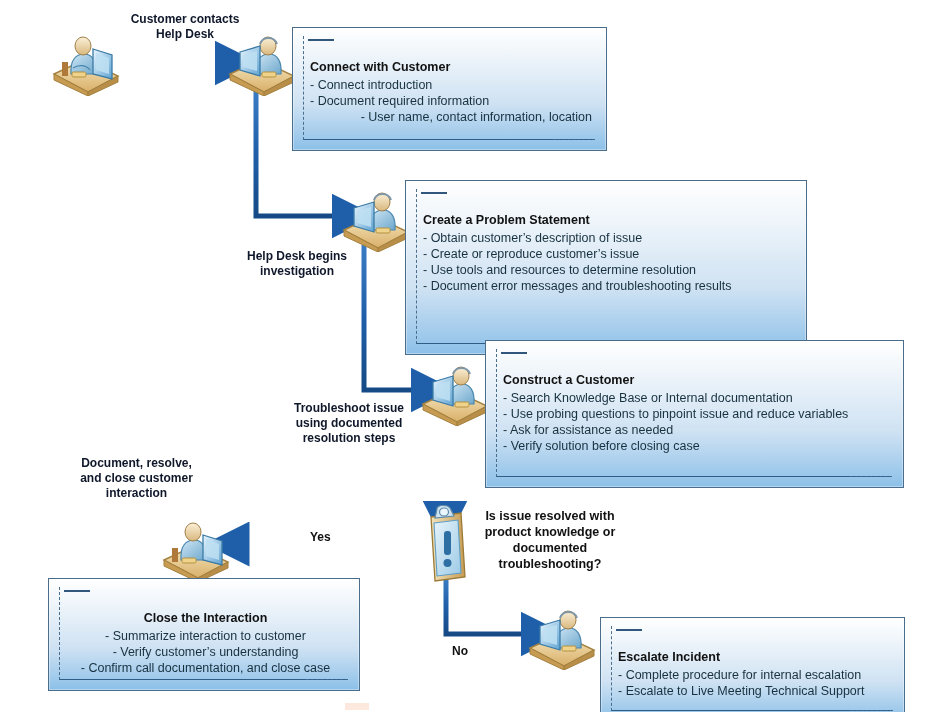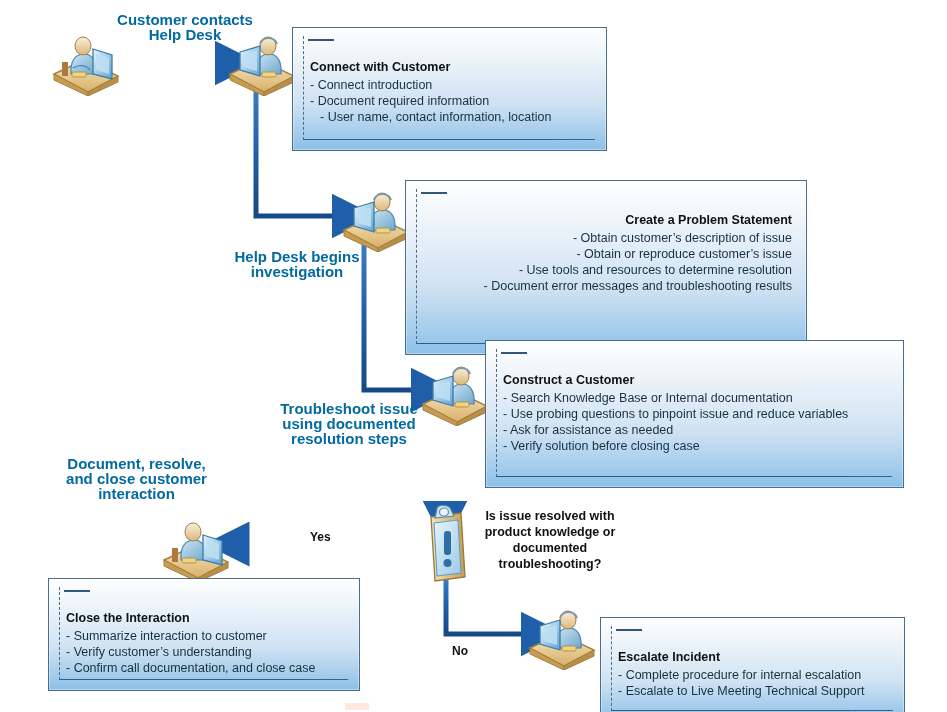--- a/index.html
+++ b/index.html
@@ -64,28 +64,28 @@
     margin-bottom: 2px;
     color: #111111;
     white-space: nowrap;
   }
   .box .bullet {
     font-size: 12.5px;
     line-height: 16px;
     color: #17313f;
     white-space: nowrap;
   }
-  .box .bullet.sub { padding-left: 10px; }
+  .box .bullet.sub { padding-left: 10px; text-align: right; }
 
   
   .flow-label {
     position: absolute;
-    font-size: 15px;
+    font-size: 12px;
     font-weight: bold;
-    color: #0369a1;
+    color: #0f172a;
     line-height: 15px;
     text-align: center;
     white-space: pre-line;
   }
   .edge-label {
     position: absolute;
     font-size: 12px;
     font-weight: bold;
     color: #111111;
     line-height: 16px;
@@ -262,49 +262,49 @@
       <div class="dashtail"></div>
     </div>
     <div class="content">
       <div class="title">Connect with Customer</div>
       <div class="bullet">- Connect introduction</div>
       <div class="bullet">- Document required information</div>
       <div class="bullet sub">- User name, contact information, location</div>
     </div>
   </div>
 
-  <div class="box" style="left:405px; top:180px; width:402px; height:175px;text-align:right;">
+  <div class="box" style="left:405px; top:180px; width:402px; height:175px;">
     <div class="inner">
       <div class="tick"></div>
       <div class="dashtail"></div>
     </div>
     <div class="content">
       <div class="title">Create a Problem Statement</div>
       <div class="bullet">- Obtain customer’s description of issue</div>
-      <div class="bullet">- Obtain or reproduce customer’s issue</div>
+      <div class="bullet">- Create or reproduce customer’s issue</div>
       <div class="bullet">- Use tools and resources to determine resolution</div>
       <div class="bullet">- Document error messages and troubleshooting results</div>
     </div>
   </div>
 
   <div class="box" style="left:485px; top:340px; width:419px; height:148px;">
     <div class="inner">
       <div class="tick"></div>
       <div class="dashtail"></div>
     </div>
     <div class="content">
       <div class="title">Construct a Customer</div>
       <div class="bullet">- Search Knowledge Base or Internal documentation</div>
       <div class="bullet">- Use probing questions to pinpoint issue and reduce variables</div>
       <div class="bullet">- Ask for assistance as needed</div>
       <div class="bullet">- Verify solution before closing case</div>
     </div>
   </div>
 
-  <div class="box" style="left:48px; top:578px; width:312px; height:113px;">
+  <div class="box" style="left:48px; top:578px; width:312px; height:113px;text-align:center;">
     <div class="inner">
       <div class="tick"></div>
       <div class="dashtail"></div>
     </div>
     <div class="content">
       <div class="title">Close the Interaction</div>
       <div class="bullet">- Summarize interaction to customer</div>
       <div class="bullet">- Verify customer’s understanding</div>
       <div class="bullet">- Confirm call documentation, and close case</div>
     </div>

